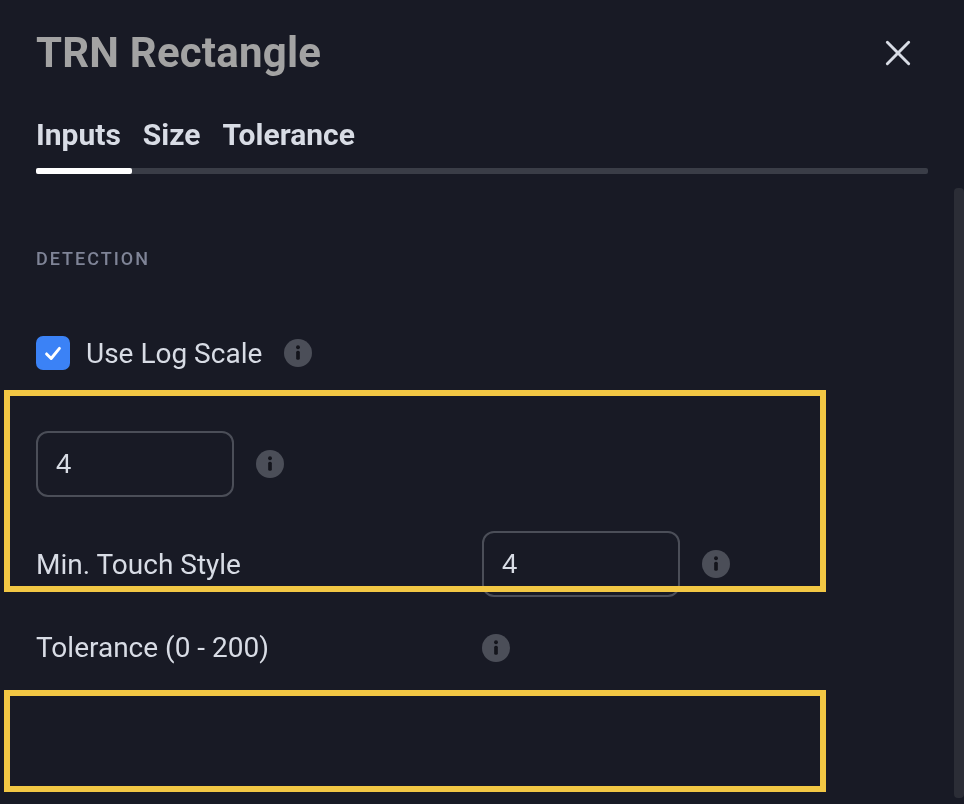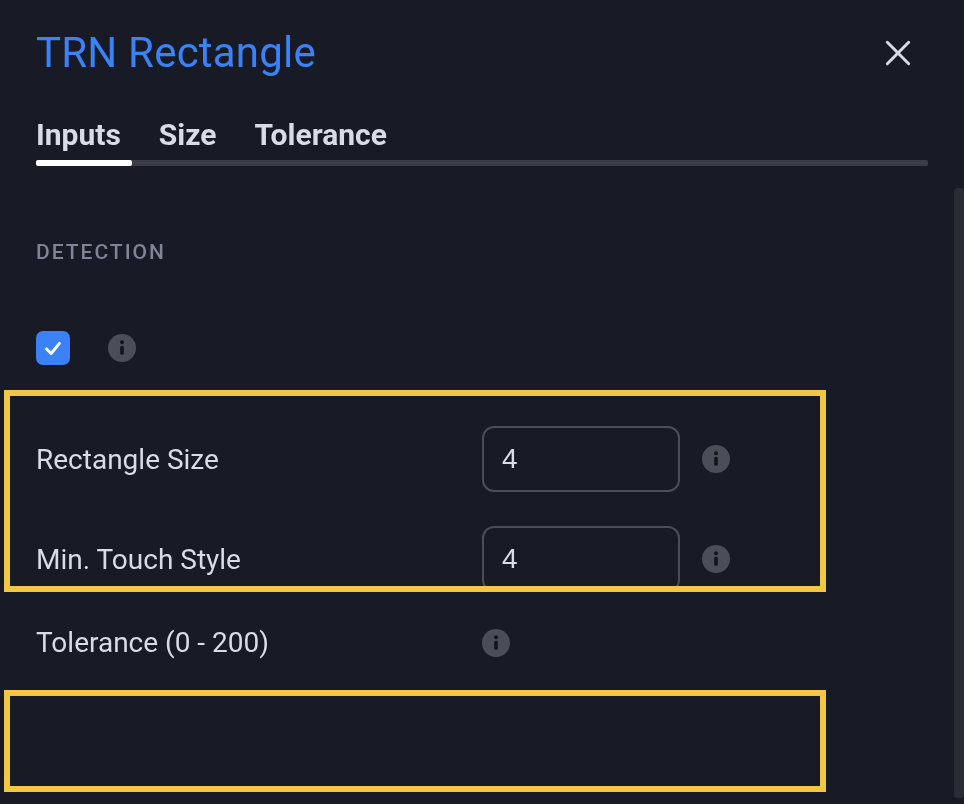--- a/index.html
+++ b/index.html
@@ -17,43 +17,43 @@
     height: 100%;
   }
   .header {
     display: flex;
     align-items: center;
     justify-content: space-between;
     margin-bottom: 40px;
   }
   .title {
     font-size: 42px;
-    font-weight: 400;
-    color: #3b82f6;
+    font-weight: 700;
+    color: #a3a3a3;
     letter-spacing: 0.2px;
   }
   .close-btn {
     width: 40px;
     height: 40px;
     display: flex;
     align-items: center;
     justify-content: center;
     cursor: pointer;
     color: #d8dce5;
     margin-right: 10px;
   }
   .close-btn svg { width: 32px; height: 32px; }
 
   .tabs-wrap {
     position: relative;
   }
   .tabs {
     display: flex;
-    gap: 38px;
-    padding-bottom: 8px;
+    gap: 22px;
+    padding-bottom: 16px;
   }
   .tab {
     font-size: 30px;
     font-weight: 700;
     color: #d8dce5;
     cursor: pointer;
     user-select: none;
   }
   .tab-track {
     height: 6px;
@@ -67,21 +67,21 @@
     left: 0;
     top: 0;
     height: 6px;
     width: 96px;
     background: #ffffff;
     border-radius: 2px;
   }
 
   .section-label {
     margin-top: 74px;
-    font-size: 21px;
+    font-size: 18px;
     font-weight: 500;
     letter-spacing: 2px;
     color: #7f8497;
   }
 
   .row {
     display: flex;
     align-items: center;
     height: 80px;
     margin-top: 20px;
@@ -190,31 +190,31 @@
   </div>
 
   <div class="section-label">DETECTION</div>
 
   <div class="row first">
     <div class="checkbox">
       <svg viewBox="0 0 24 24">
         <polyline points="5,13 10,18 19,7" fill="none" stroke="#ffffff" stroke-width="3.2" stroke-linecap="round" stroke-linejoin="round"></polyline>
       </svg>
     </div>
+    <div class="row-label">Use Log Scale</div>
     <div style="width:22px"></div>
     <div class="info-badge">
       <svg viewBox="0 0 6 14">
         <circle cx="3" cy="2" r="1.7"></circle>
         <rect x="1.4" y="5" width="3.2" height="8" rx="1.4"></rect>
       </svg>
     </div>
   </div>
 
   <div class="field-row" style="margin-top:28px">
-    <div class="field-label">Rectangle Size</div>
     <input class="num-input" type="text" value="4" style="">
     <div class="info-badge">
       <svg viewBox="0 0 6 14">
         <circle cx="3" cy="2" r="1.7"></circle>
         <rect x="1.4" y="5" width="3.2" height="8" rx="1.4"></rect>
       </svg>
     </div>
   </div>
 
 

